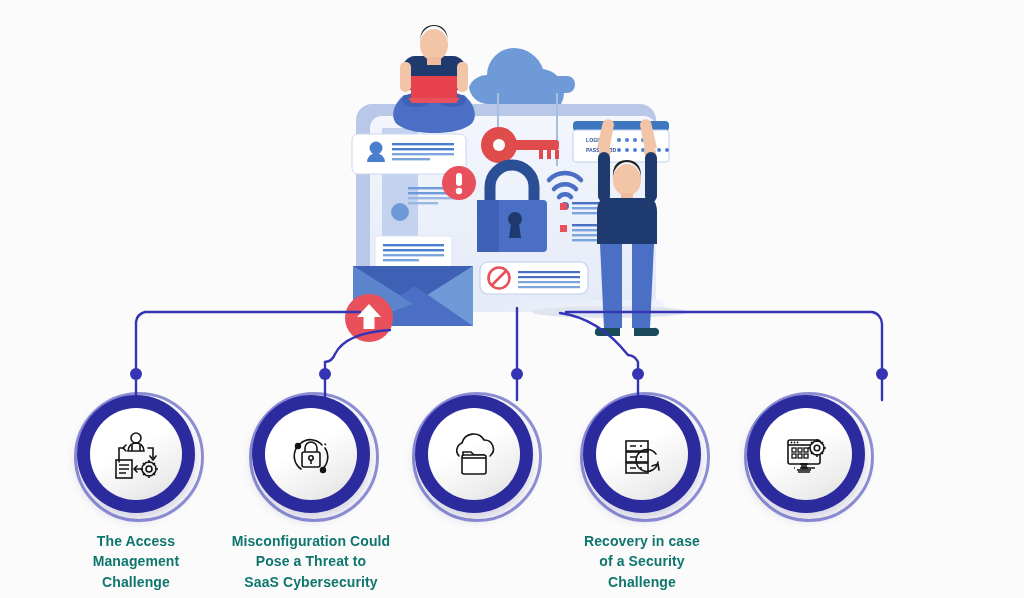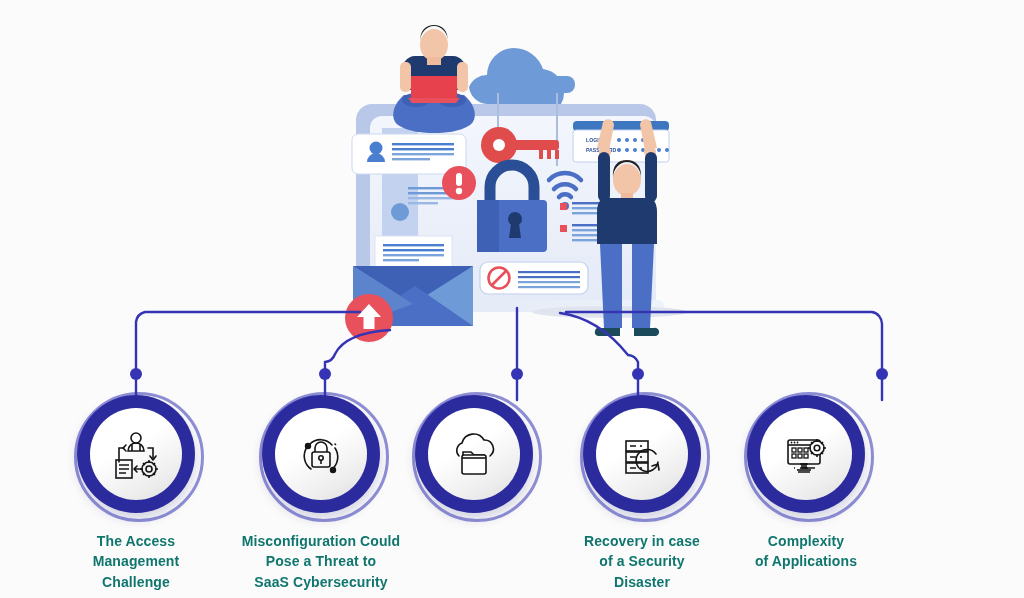--- a/index.html
+++ b/index.html
@@ -301,21 +301,21 @@
 
           <path d="M31 41 h-6 M27 38 l-3 3 l3 3" stroke-linecap="round" stroke-linejoin="round"></path>
         </svg>
       </div>
     </div>
     <div class="node-label">The Access
 Management
 Challenge</div>
   </div>
 
-  <div class="node" style="left:262px; top:395px;">
+  <div class="node" style="left:252px; top:395px;">
     <div class="ring">
       <div class="ring-inner">
         <svg width="52" height="52" viewBox="0 0 52 52" fill="none" stroke="#141414" stroke-width="1.6">
 
           <rect x="17" y="24" width="18" height="15" rx="2"></rect>
           <path d="M20 24 v-4 a6 6 0 0 1 12 0 v4"></path>
           <circle cx="26" cy="30" r="2.2"></circle>
           <path d="M26 32 v4"></path>
 
           <path d="M15 16 a15 15 0 0 1 22 1" stroke-linecap="round"></path>
@@ -357,21 +357,21 @@
           <circle cx="25" cy="29" r="1.1" fill="#141414" stroke="none"></circle>
           <circle cx="25" cy="40" r="1.1" fill="#141414" stroke="none"></circle>
 
           <path d="M40 26 a11 11 0 1 0 2 8" stroke-linecap="round"></path>
           <path d="M36 38 l6 -2 l1 6" stroke-linecap="round" stroke-linejoin="round"></path>
         </svg>
       </div>
     </div>
     <div class="node-label">Recovery in case
 of a Security
-Disaster</div>
+Challenge</div>
   </div>
 
   <div class="node" style="left:747px; top:395px;">
     <div class="ring">
       <div class="ring-inner">
         <svg width="52" height="52" viewBox="0 0 52 52" fill="none" stroke="#141414" stroke-width="1.6">
           <rect x="8" y="12" width="32" height="24" rx="2"></rect>
           <path d="M8 17 h32"></path>
           <circle cx="11.5" cy="14.5" r="0.9" fill="#141414" stroke="none"></circle>
           <circle cx="14.5" cy="14.5" r="0.9" fill="#141414" stroke="none"></circle>
@@ -391,17 +391,15 @@
 
           <path d="M22 36 h4 v4 h-4 Z"></path>
           <path d="M17 42 h14"></path>
 
           <circle cx="37" cy="20" r="7" fill="#ffffff"></circle>
           <circle cx="37" cy="20" r="2.8"></circle>
           <path d="M37 11 v3 M37 26 v3 M28 20 h3 M43 20 h3 M31 14 l2 2 M41 24 l2 2 M43 14 l-2 2 M33 24 l-2 2"></path>
         </svg>
       </div>
     </div>
-    <div class="node-label">Complexity
-of Applications</div>
   </div>
 
 </div>
 
 </body></html>

